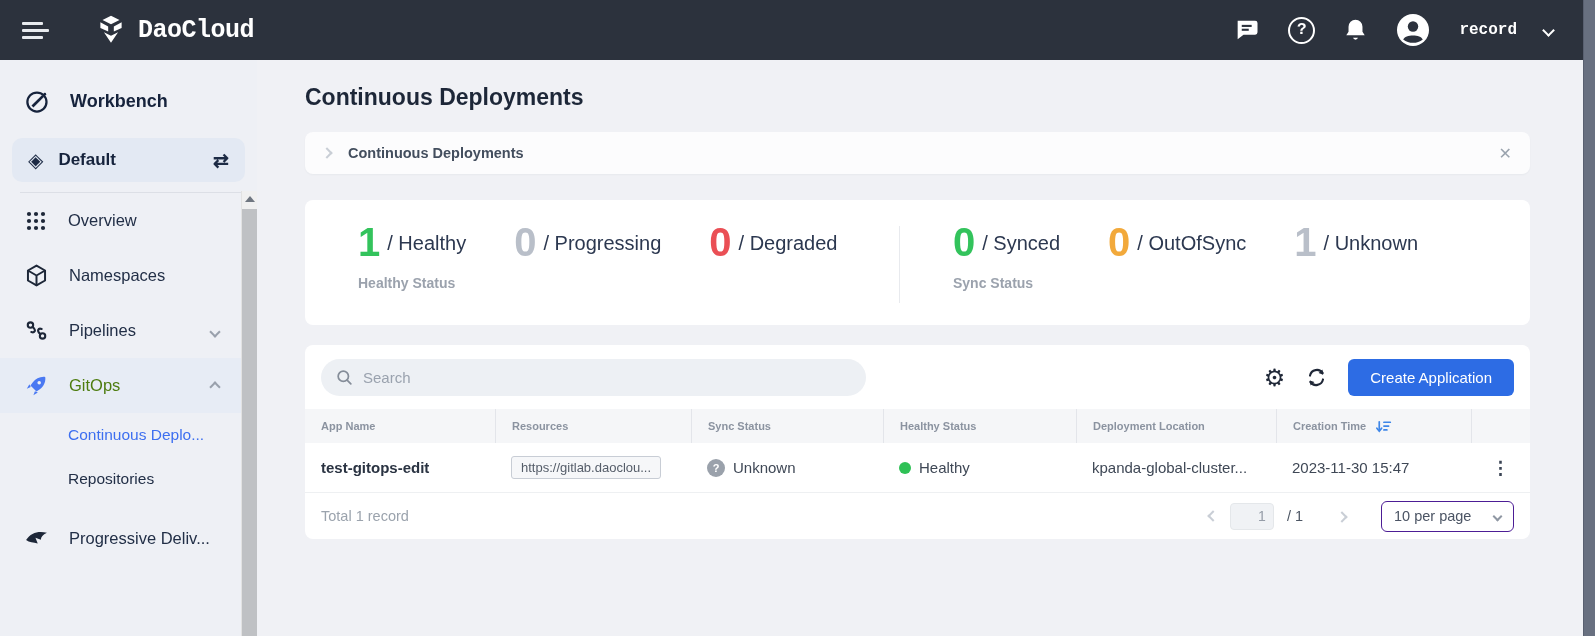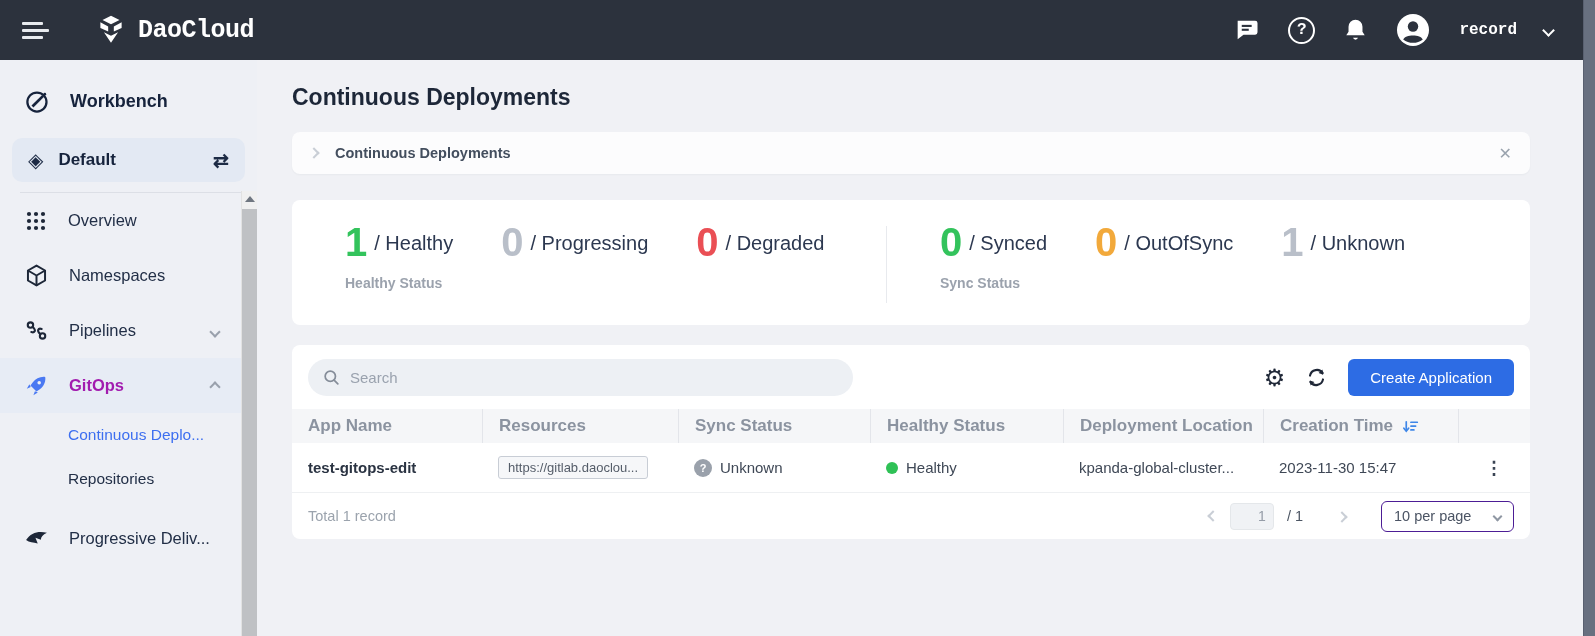--- a/index.html
+++ b/index.html
@@ -32,30 +32,30 @@
   .sidebar { width:257px; background:#eef0f5; position:relative; flex:none; }
   .side-workbench { height:46px; margin-top:18px; display:flex; align-items:center; gap:19px; padding-left:24px; font-size:18px; font-weight:700; color:#16233c; }
   .side-default { margin:14px 12px 0 12px; height:44px; background:#e3e9f3; border-radius:10px; display:flex; align-items:center; padding:0 16px; cursor:pointer; }
   .diamond-glyph { font-size:20px; color:#1d2b45; line-height:1; }
   .side-default-label { margin-left:15px; font-size:17px; font-weight:700; color:#16233c; }
   .swap-glyph { margin-left:auto; font-size:19px; font-weight:700; color:#1d2b45; cursor:pointer; }
   .side-sep { border-bottom:1px solid #dcdfe6; margin:10px 0 0 20px; width:221px; }
   .side-nav { width:241px; }
   .nav-item { height:55px; display:flex; align-items:center; gap:20px; padding-left:24px; font-size:16.5px; color:#222f47; cursor:pointer; }
   .nav-item .chevslot { margin-left:auto; margin-right:22px; }
-  .nav-item.active { background:#e7ecf5; color:#a21caf; font-weight:700; }
+  .nav-item.active { background:#e7ecf5; color:#4d7c0f; font-weight:400; }
   .sub-item { height:44px; display:flex; align-items:center; padding-left:68px; font-size:15.5px; cursor:pointer; }
   .sub-item.active { color:#3d6ff0; }
   .nav-item.progressive { margin-top:12px; height:50px; }
   .side-scrollbar { position:absolute; top:131px; right:0; bottom:0; width:16px; background:#f0f0f0; border-left:1px solid #e2e2e2; }
   .side-scroll-arrow { width:0; height:0; border-left:5px solid transparent; border-right:5px solid transparent; border-bottom:6px solid #6f7680; margin:5px auto 4px; }
   .side-scroll-thumb { position:absolute; top:18px; bottom:0; left:0; width:15px; background:#bfc1c4; }
 
   
-  .main { flex:1; padding:24px 65px 0 35px; }
+  .main { flex:1; padding:24px 65px 0 48px; }
   .page-title { font-size:23px; font-weight:700; color:#1d2738; }
   .crumb-bar { margin-top:21px; height:42px; background:#fcfcfd; border-radius:8px; box-shadow:0 1px 2px rgba(30,40,60,0.04); display:flex; align-items:center; padding:0 18px; }
   .crumb-label { margin-left:17px; font-size:14.5px; font-weight:700; color:#434e5e; }
   .crumb-close { margin-left:auto; color:#9aa3ae; font-size:16px; cursor:pointer; }
 
   
   .stats-card { margin-top:26px; height:125px; background:#fff; border-radius:8px; display:flex; }
   .stat-group { padding:22px 0 0 53px; }
   .stat-group.left { width:594px; }
   .stat-row { display:flex; gap:48px; }
@@ -71,21 +71,21 @@
   .toolbar { display:flex; align-items:center; padding:14px 16px 13px; }
   .search-box { width:545px; height:37px; background:#edf0f4; border-radius:19px; display:flex; align-items:center; padding:0 14px; gap:9px; }
   .search-box input { flex:1; border:none; outline:none; background:transparent; font-size:15px; font-family:"Liberation Sans",sans-serif; color:#0f766e; }
   .search-box input::placeholder { color:#9aa2ae; }
   .toolbar-right { margin-left:auto; display:flex; align-items:center; gap:20px; }
   .gear-glyph { font-size:24px; color:#1f2737; line-height:1; cursor:pointer; }
   .create-btn { height:37px; padding:0 22px; background:#2d6ce4; border:none; border-radius:6px; color:#fff; font-size:15px; font-family:"Liberation Sans",sans-serif; cursor:pointer; }
 
   .tbl { width:100%; }
   .thead { display:flex; height:34px; background:#f5f6f8; align-items:center; }
-  .th { font-size:17px; font-weight:600; color:#8b93a0; padding-left:16px; display:flex; align-items:center; height:100%;text-align:center; }
+  .th { font-size:11px; font-weight:600; color:#8b93a0; padding-left:16px; display:flex; align-items:center; height:100%;text-align:center; }
   .th + .th { border-left:1px solid #e3e5ea; }
   .col0{width:190px;} .col1{width:196px;} .col2{width:192px;} .col3{width:193px;} .col4{width:200px;} .col5{width:195px;} .col6{flex:1;}
   .trow { display:flex; align-items:center; height:50px; border-bottom:1px solid #eef0f2; }
   .td { padding-left:16px; font-size:15px; color:#3f4856; display:flex; align-items:center; gap:8px; }
   .app-name { font-weight:700; color:#2a3342; }
   .chip { border:1px solid #c8cdd5; background:#f6f7f9; border-radius:3px; padding:3px 9px; font-size:13px; color:#555d69; white-space:nowrap; }
   .q-circle { width:18px; height:18px; border-radius:50%; background:#9aa1ab; color:#fff; font-size:11px; font-weight:700; display:flex; align-items:center; justify-content:center; flex:none; }
   .dot-green { width:12px; height:12px; border-radius:50%; background:#2fc156; flex:none; }
   .kebab { font-size:18px; font-weight:700; color:#3a4454; cursor:pointer; margin:0 auto; letter-spacing:0; }
 

